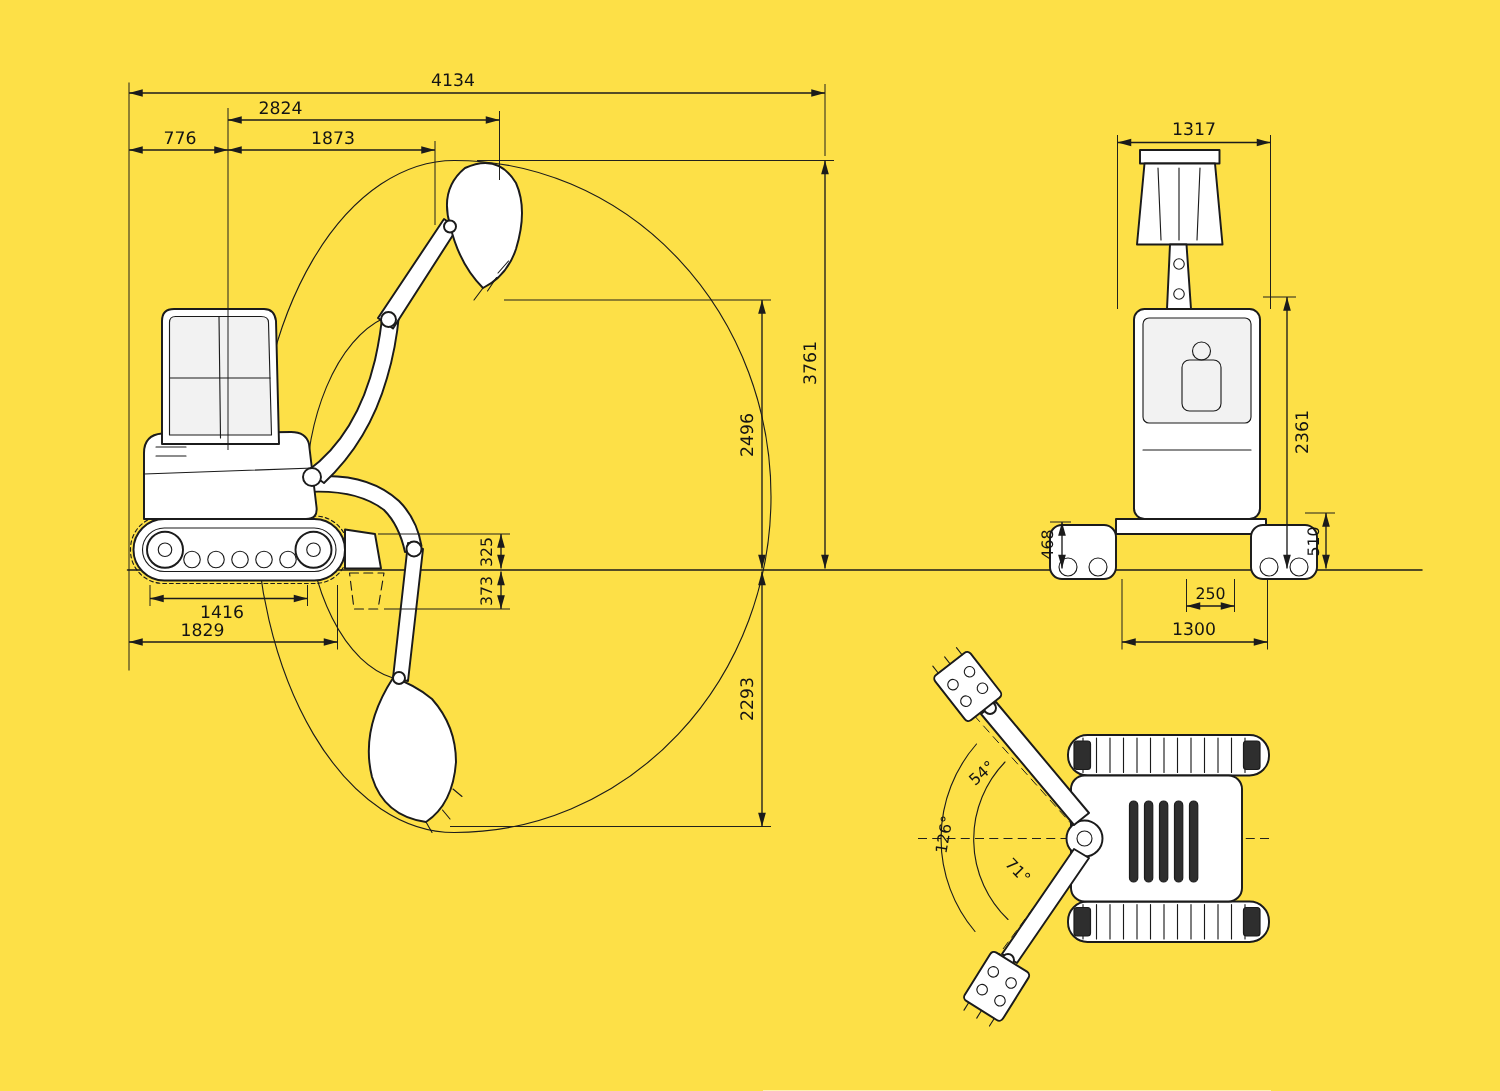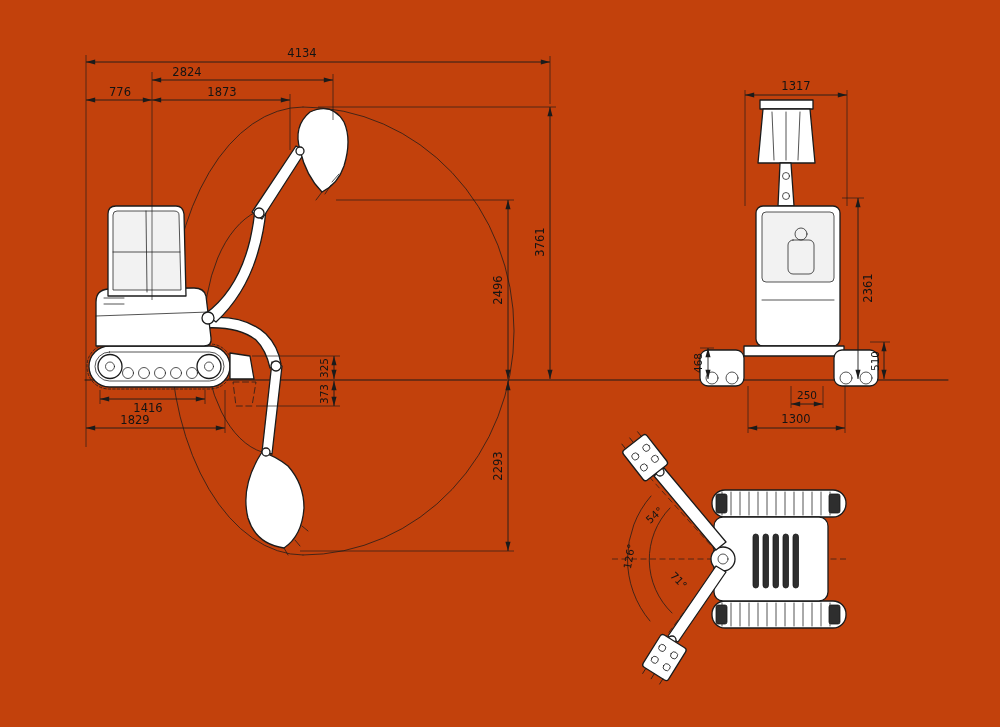--- a/index.html
+++ b/index.html
@@ -1,16 +1,16 @@
 <!DOCTYPE html>
 <html><head>
 <meta charset="utf-8">
 <style>
   html,body{margin:0;padding:0;background:#ffffff;}
-  .page{position:relative;width:1000px;height:727px;background:#c2410c;overflow:hidden;
+  .page{position:relative;width:1000px;height:727px;background:#fde047;overflow:hidden;
         font-family:"DejaVu Sans",sans-serif;}
   svg{display:block}
   .ln{stroke:#1b1b1b;stroke-width:1.3;fill:none;stroke-linecap:round;stroke-linejoin:round}
   .fw{stroke:#1b1b1b;stroke-width:1.3;fill:#ffffff;stroke-linejoin:round}
   .fg{stroke:#1b1b1b;stroke-width:1.1;fill:#f2f2f2;stroke-linejoin:round}
   .thin{stroke-width:0.75}
   .med{stroke-width:1}
   .dim{stroke:#1b1b1b;stroke-width:0.9;fill:none;marker-start:url(#arw);marker-end:url(#arw)}
   .ext{stroke:#1b1b1b;stroke-width:0.65;fill:none}
   .dash{stroke-dasharray:6 3.5}

